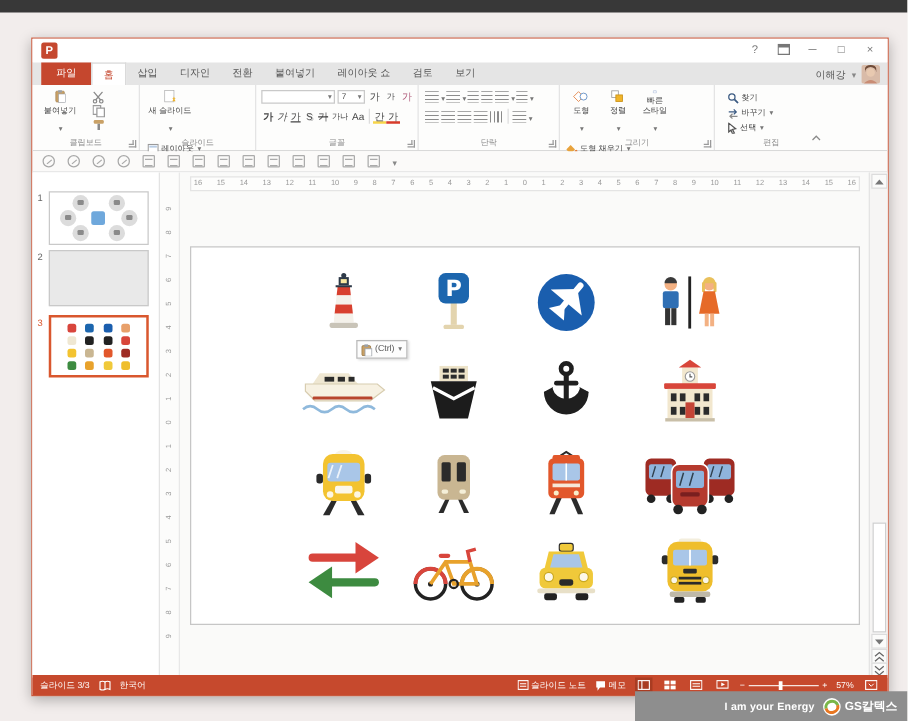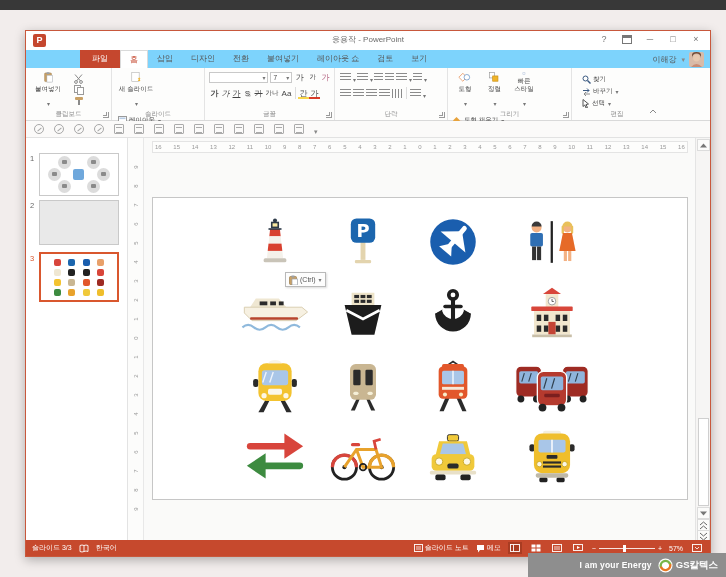--- a/index.html
+++ b/index.html
@@ -19,21 +19,21 @@
   
   .titlebar { position:absolute; left:0; top:0; width:684px; height:19px; background:#fff; }
   .ppt-logo { position:absolute; left:7px; top:3px; width:13px; height:13px; background:#C5472E;
     border-radius:2px; color:#fff; font-size:9px; font-weight:bold; text-align:center; line-height:13px; }
   .title-text { position:absolute; left:0; right:0; top:3px; text-align:center; font-size:8px; color:#6b6b6b; }
   .win-controls { position:absolute; right:4px; top:1px; display:flex; gap:3px; }
   .wc { width:20px; height:15px; font-size:9px; color:#777; text-align:center; line-height:15px; cursor:default; }
   .wc svg { vertical-align:middle; }
 
   
-  .tabrow { position:absolute; left:0; top:19px; width:684px; height:18px; background:#7dd3fc; display:flex; align-items:flex-end;padding-left:47px; }
+  .tabrow { position:absolute; left:0; top:19px; width:684px; height:18px; background:#e5e5e5; display:flex; align-items:flex-end; }
   .tab-file { background:#C5472E; color:#fff; font-size:8px; padding:0 12px; height:18px; line-height:18px; margin-left:7px; }
   .tab { font-size:8px; color:#555; padding:0 9px; height:18px; line-height:18px; }
   .tab.active { color:#C5472E; background:#fff; border:1px solid #DADADA; border-bottom:none; }
   .account { position:absolute; right:6px; top:2px; display:flex; align-items:center; gap:4px; font-size:8px; color:#555; }
   .account .caret::after { content:"▾"; font-size:7px; color:#888; }
   .avatar { width:15px; height:15px; border-radius:2px; overflow:hidden; }
 
   
   .ribbon { position:absolute; left:0; top:37px; width:684px; height:53px; background:#FDFDFC; border-bottom:1px solid #D9D9D9; display:flex; }
   .rgroup { position:relative; height:100%; border-right:1px solid #E4E4E4; padding:2px 3px 11px 4px; }
@@ -99,34 +99,33 @@
   .statusbar { position:absolute; left:0; bottom:0; width:684px; height:16px; background:#C6492D; color:#fff; display:flex; align-items:center; font-size:7px; padding:0 6px; gap:7px; }
   .statusbar .grow { flex:1; }
   .sb-item { display:flex; align-items:center; gap:2px; white-space:nowrap; }
   .sb-view { width:14px; height:12px; display:flex; align-items:center; justify-content:center; }
   .sb-view.active { background:#A93C22; }
   .sb-slider { display:flex; align-items:center; gap:3px; }
   .sb-track { width:56px; height:1px; background:rgba(255,255,255,.85); position:relative; }
   .sb-knob { position:absolute; left:24px; top:-3px; width:3px; height:7px; background:#fff; }
 
   
-  .banner { position:absolute; right:0; bottom:0; width:198px; height:24px; background:#8E8E8E; z-index:50; display:flex; align-items:center; justify-content:flex-end; padding-right:8px; gap:6px; }
+  .banner { position:absolute; right:0; bottom:0; width:218px; height:24px; background:#8E8E8E; z-index:50; display:flex; align-items:center; justify-content:flex-end; padding-right:8px; gap:6px; }
   .banner .slogan { color:#fff; font-size:8.5px; font-weight:bold; letter-spacing:.2px; }
   .banner .brand { color:#fff; font-size:9.5px; font-weight:bold; display:flex; align-items:center; gap:3px; }
 </style>
 </head>
 <body>
 
 <div class="topbar"></div>
 
 <div class="win">
 
   <div class="titlebar">
     <div class="ppt-logo">P</div>
-    <div class="title-text">응용작 - PowerPoint</div>
     <div class="win-controls">
       <div class="wc">?</div>
       <div class="wc">
         <svg width="10" height="9" viewBox="0 0 10 9">
             <rect x="0.5" y="0.5" width="9" height="8" fill="none" stroke="#777"></rect>
             <rect x="0.5" y="0.5" width="9" height="2.5" fill="#777"></rect>
           </svg>
       </div>
       <div class="wc">─</div>
       <div class="wc">□</div>

